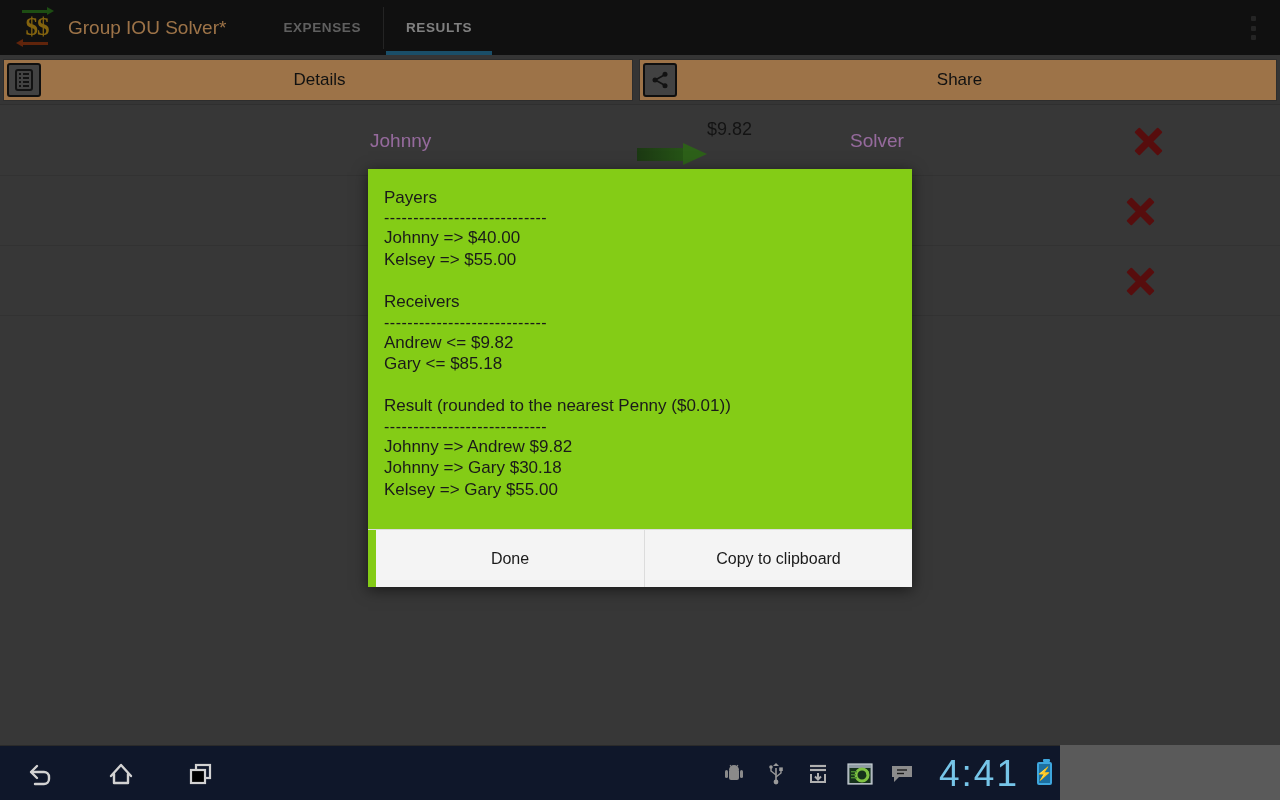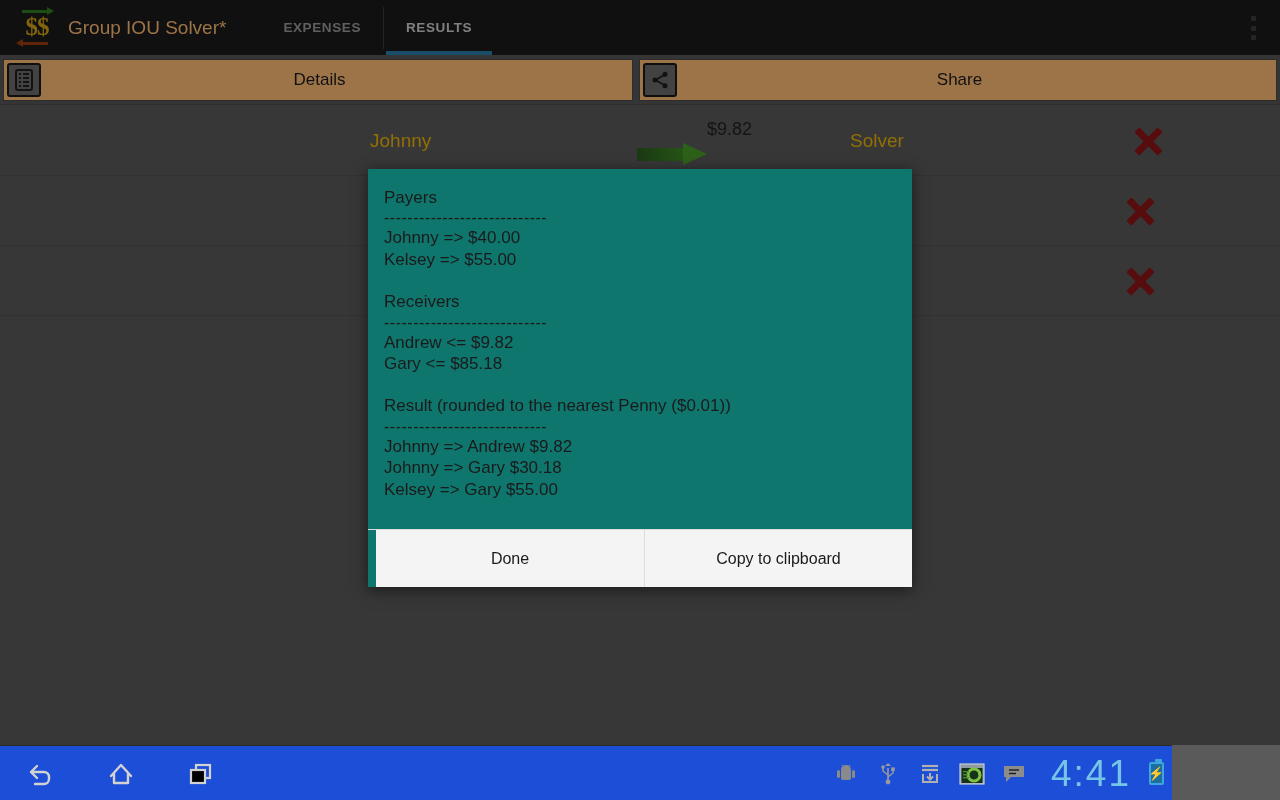--- a/index.html
+++ b/index.html
@@ -212,21 +212,21 @@
   .row {
     position: relative;
     height: 70px;
     border-bottom: 1px solid #515151;
     display: flex;
     align-items: center;
   }
   .row:first-child { border-top: none; }
   .payer-name, .receiver-name {
     position: absolute;
-    color: #eab308;
+    color: #f0abfc;
     font-size: 19px;
     top: 50%;
     transform: translateY(-50%);
     text-align: center;
   }
   .payer-name { left: 370px; }
   .receiver-name { left: 850px; }
 
   .amount-wrap {
     position: absolute;
@@ -289,21 +289,21 @@
     background: rgba(0,0,0,0.38);
     z-index: 5;
   }
 
   
   .dialog {
     position: absolute;
     left: 368px;
     top: 169px;
     width: 544px;
-    background: #0f766e;
+    background: #84cc16;
     z-index: 10;
     box-shadow: 0 3px 14px rgba(0,0,0,0.55);
   }
   .dialog-body {
     padding: 18px 16px 20px 16px;
     min-height: 360px;
   }
   .dlg-line {
     font-size: 17px;
     color: #1a1a1a;
@@ -336,22 +336,22 @@
     color: #1a1a1a;
     cursor: pointer;
     background: #f4f4f4;
   }
   .dlg-btn + .dlg-btn { border-left: 1px solid #dcdcdc; }
 
   
   .nav-bar {
     position: absolute;
     bottom: 0; left: 0;
-    width: 1172px; height: 55px;
-    background: #1d4ed8;
+    width: 1060px; height: 55px;
+    background: #0f172a;
     z-index: 20;
     border-top: 1px solid #2a2a2a;
   }
   .nav-left {
     position: absolute;
     left: 20px; top: 0;
     height: 55px;
     display: flex;
     align-items: center;
     gap: 38px;

